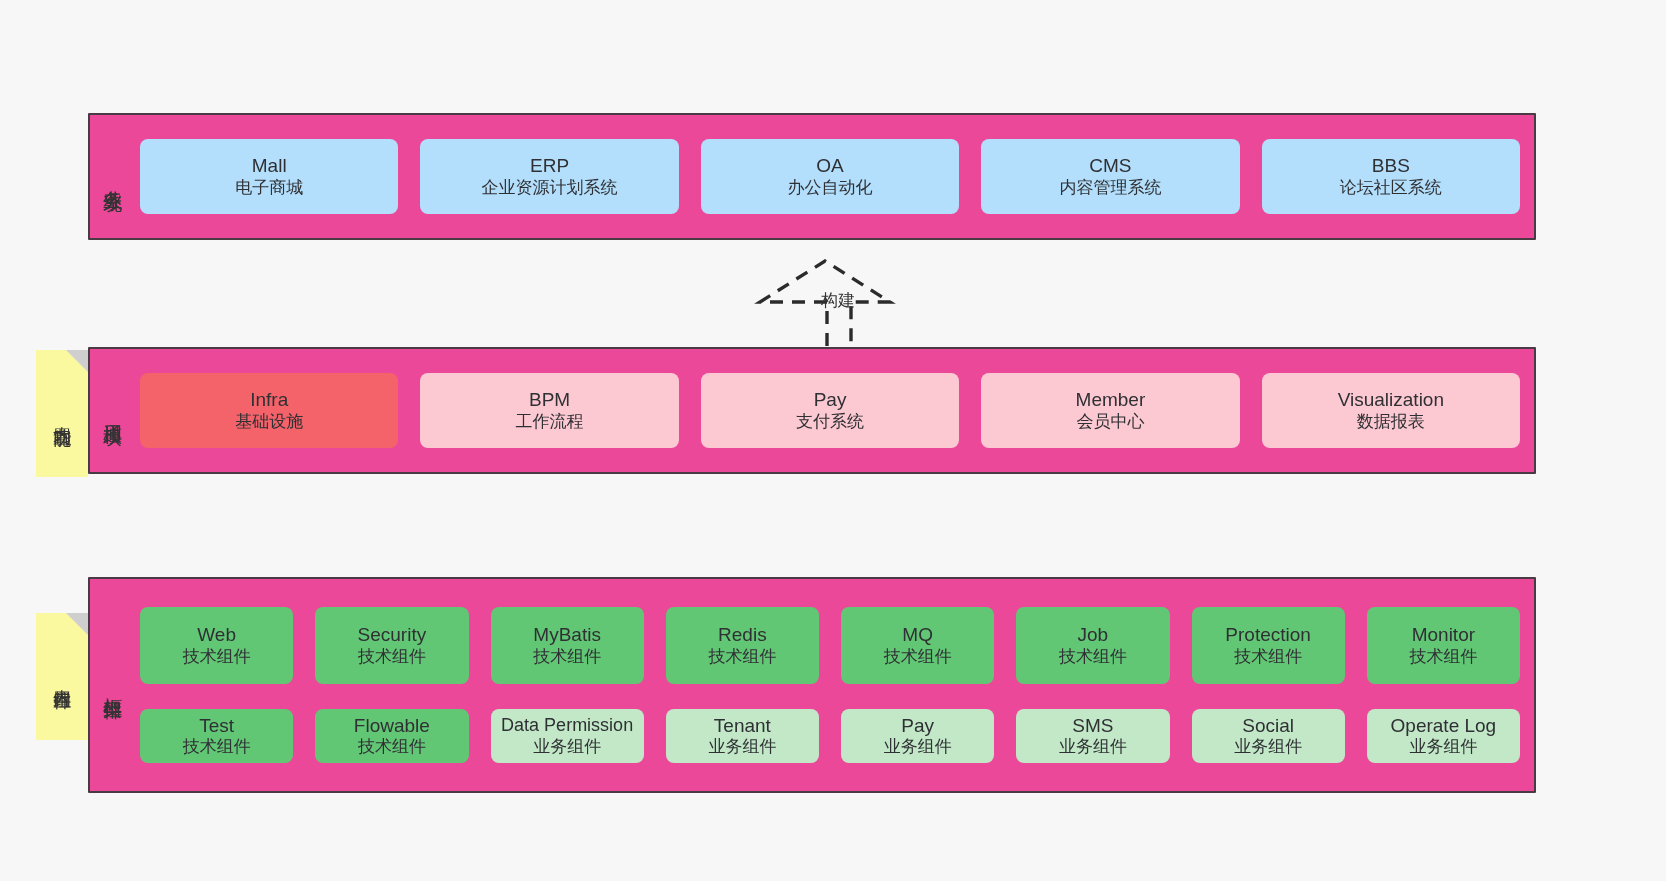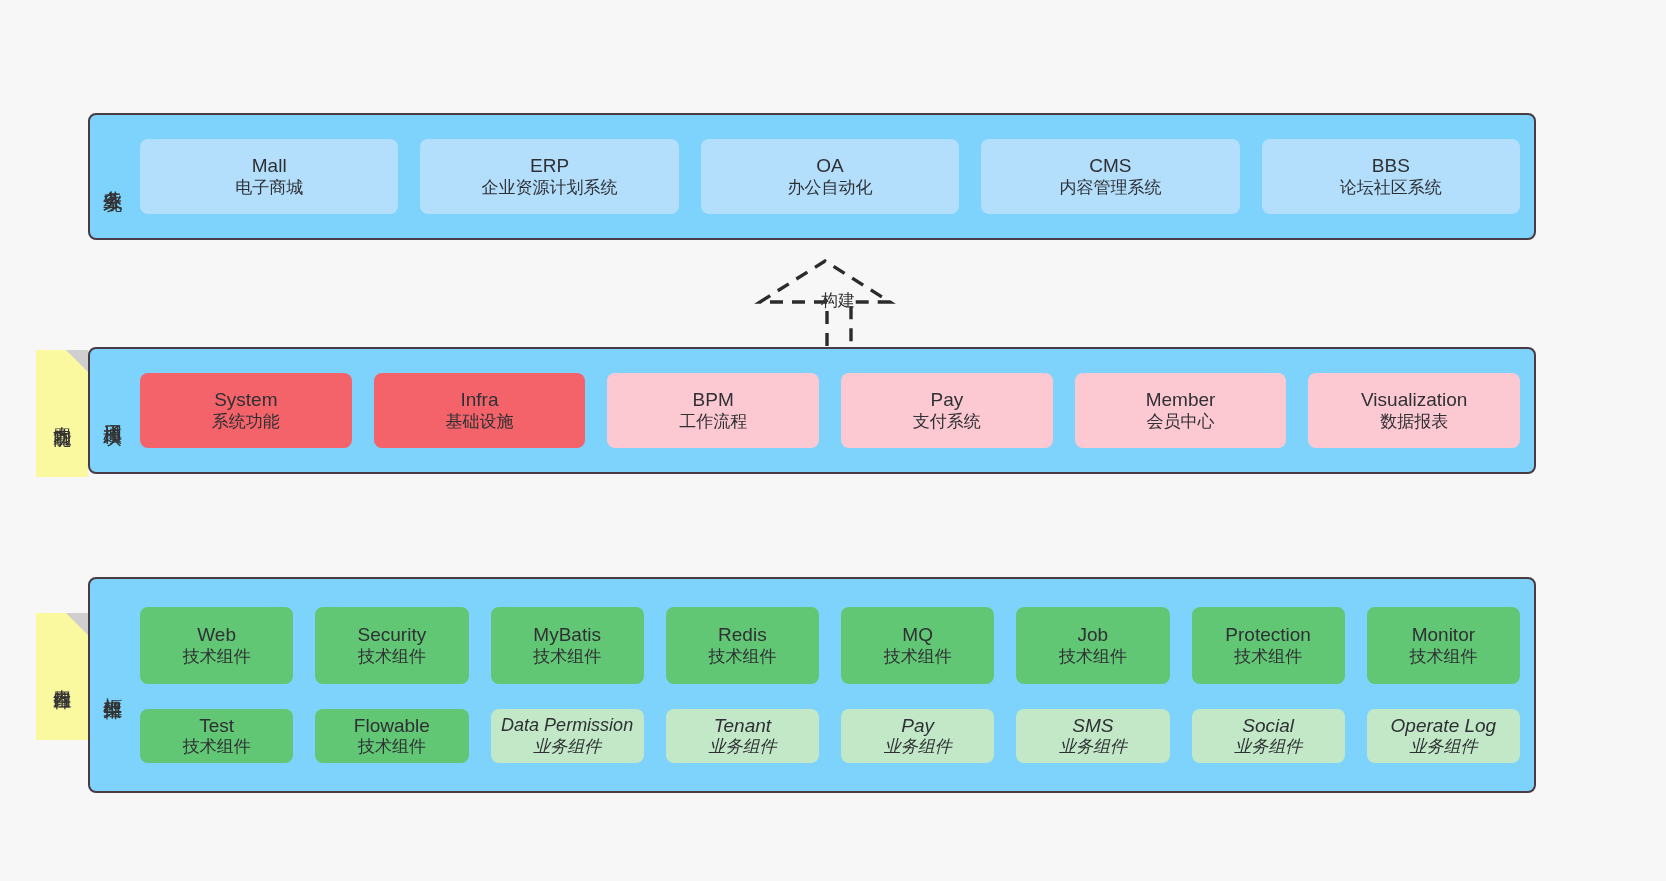--- a/index.html
+++ b/index.html
@@ -9,23 +9,23 @@
     font-family:"Liberation Sans","DejaVu Sans",sans-serif;
     color:#333333;
     overflow:hidden;
     position:relative;
   }
   .canvas{position:absolute;inset:0;}
 
   
   .layer{
     position:absolute;
-    background:#7dd3fc;
+    background:#ec4899;
     border:2px solid #4a3a44;
-    border-radius:8px;
+    border-radius:1px;
     box-sizing:border-box;
     display:flex;
     align-items:stretch;
   }
   .layer-title{
     width:46px;
     flex:0 0 46px;
     display:flex;
     align-items:center;
     justify-content:center;
@@ -66,21 +66,21 @@
     user-select:none;
   }
   .node .en{font-size:19px;color:#2f3034;}
   .node .cn{font-size:17px;color:#2f3034;}
   .node.multiline .en{font-size:18px;}
 
   .blue{background:#b3dffc;}
   .red-strong{background:#f4636a;}
   .red-light{background:#fcc9d3;}
   .green-strong{background:#62c775;}
-  .green-light{background:#c2e8c8;font-style:italic;}
+  .green-light{background:#c2e8c8;}
 
   
   .note{
     position:absolute;
     background:#fbf9a0;
     box-sizing:border-box;
     display:flex;
     align-items:center;
     justify-content:center;
     font-size:18px;
@@ -155,24 +155,20 @@
   <div class="note" style="left:36px;top:350px;width:52px;height:127px;">
     <span class="fold"></span>
     <span>内置功能</span>
   </div>
 
   <div class="layer" style="left:88px;top:347px;width:1448px;height:127px;">
     <div class="layer-title">通用模块</div>
     <div class="layer-body">
       <div class="row" style="height:75px;">
         <div class="node red-strong">
-          <span class="en">System</span>
-          <span class="cn">系统功能</span>
-        </div>
-        <div class="node red-strong">
           <span class="en">Infra</span>
           <span class="cn">基础设施</span>
         </div>
         <div class="node red-light">
           <span class="en">BPM</span>
           <span class="cn">工作流程</span>
         </div>
         <div class="node red-light">
           <span class="en">Pay</span>
           <span class="cn">支付系统</span>

